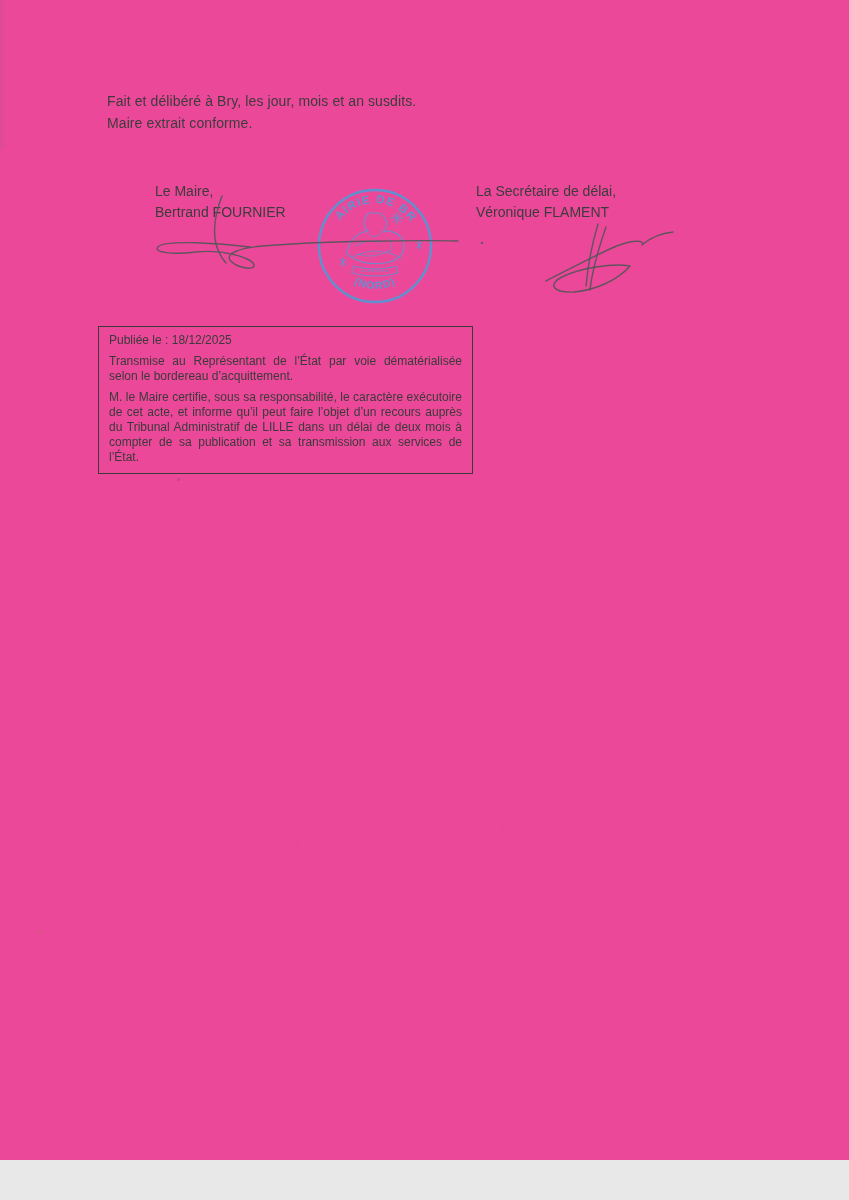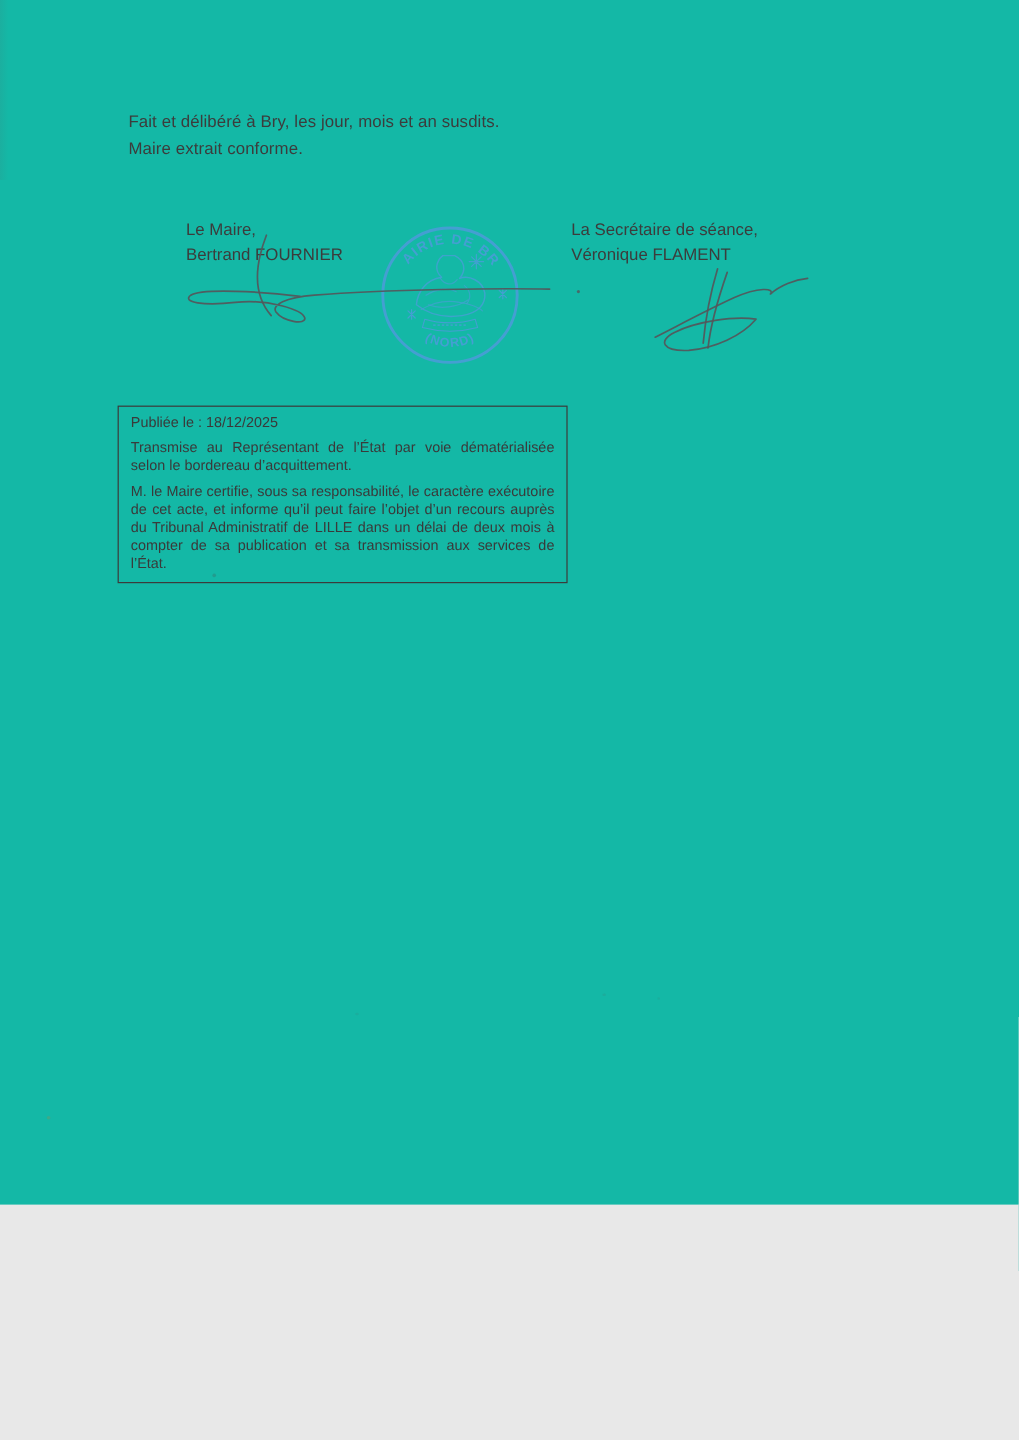--- a/index.html
+++ b/index.html
@@ -1,21 +1,21 @@
 <!DOCTYPE html>
 <html lang="fr"><head>
 <meta charset="utf-8">
 <style>
   * { margin: 0; padding: 0; box-sizing: border-box; }
   html, body { background: #e8e8e8; }
   .page {
     position: relative;
     width: 849px;
-    height: 1004px;
-    background: #14b8a6;
+    height: 1160px;
+    background: #ec4899;
     font-family: "Liberation Sans", sans-serif;
     color: #3e3e3e;
     overflow: hidden;
     margin: 0 auto;
     padding-left: 28px;
   }
   
   .scan-edge {
     position: absolute; left: 0; top: 0;
     width: 7px; height: 150px;
@@ -36,21 +36,21 @@
     text-align: left;
     font-size: 14px;
     line-height: 21px;
     color: #3c3c3c;
   }
   .sig-block.mayor { left: 155px; }
   .sig-block.secretary { left: 476px; }
 
   .pub-box {
     position: absolute;
-    left: 98px; top: 338px;
+    left: 98px; top: 326px;
     width: 375px;
     border: 1px solid #3b3b3b;
     padding: 6px 10px 8px 10px;
     font-size: 12px;
     line-height: 15px;
     color: #3a3a3a;
   }
   .pub-box p { margin-top: 6px; text-align: justify; }
   .pub-box .first { margin-top: 0; text-align: left; }
 
@@ -81,21 +81,21 @@
     <div>Fait et délibéré à Bry, les jour, mois et an susdits.</div>
     <div>Maire extrait conforme.</div>
   </div>
 
   <div class="sig-block mayor">
     <div>Le Maire,</div>
     <div>Bertrand FOURNIER</div>
   </div>
 
   <div class="sig-block secretary">
-    <div>La Secrétaire de séance,</div>
+    <div>La Secrétaire de délai,</div>
     <div>Véronique FLAMENT</div>
   </div>
 
   <div class="pub-box">
     <p class="first">Publiée le : 18/12/2025</p>
     <p>Transmise au Représentant de l’État par voie dématérialisée selon le bordereau d’acquittement.</p>
     <p>M. le Maire certifie, sous sa responsabilité, le caractère exécutoire de cet acte, et informe qu’il peut faire l’objet d’un recours auprès du Tribunal Administratif de LILLE dans un délai de deux mois à compter de sa publication et sa transmission aux services de l’État.</p>
   </div>
 
   <svg class="overlay" viewBox="0 0 849 1200" aria-hidden="true">

